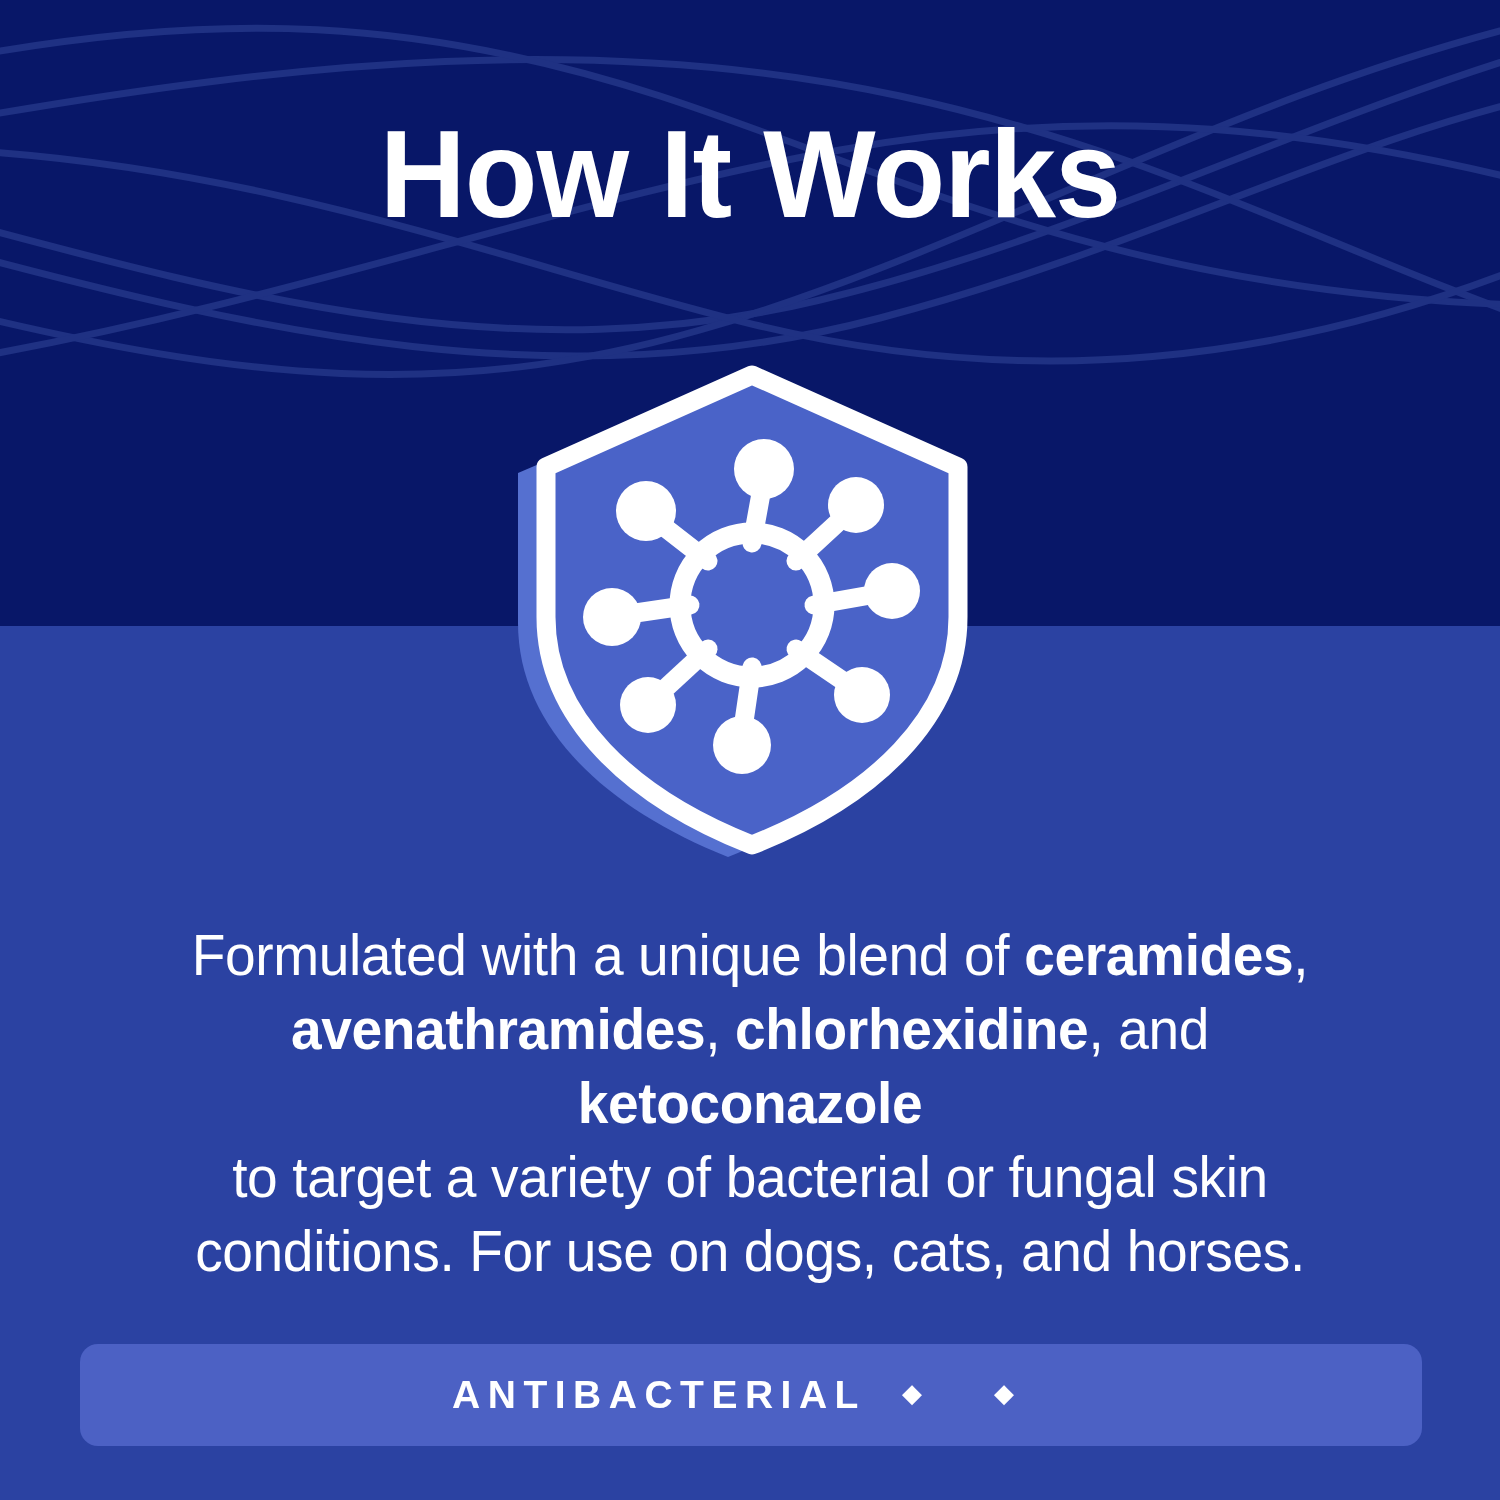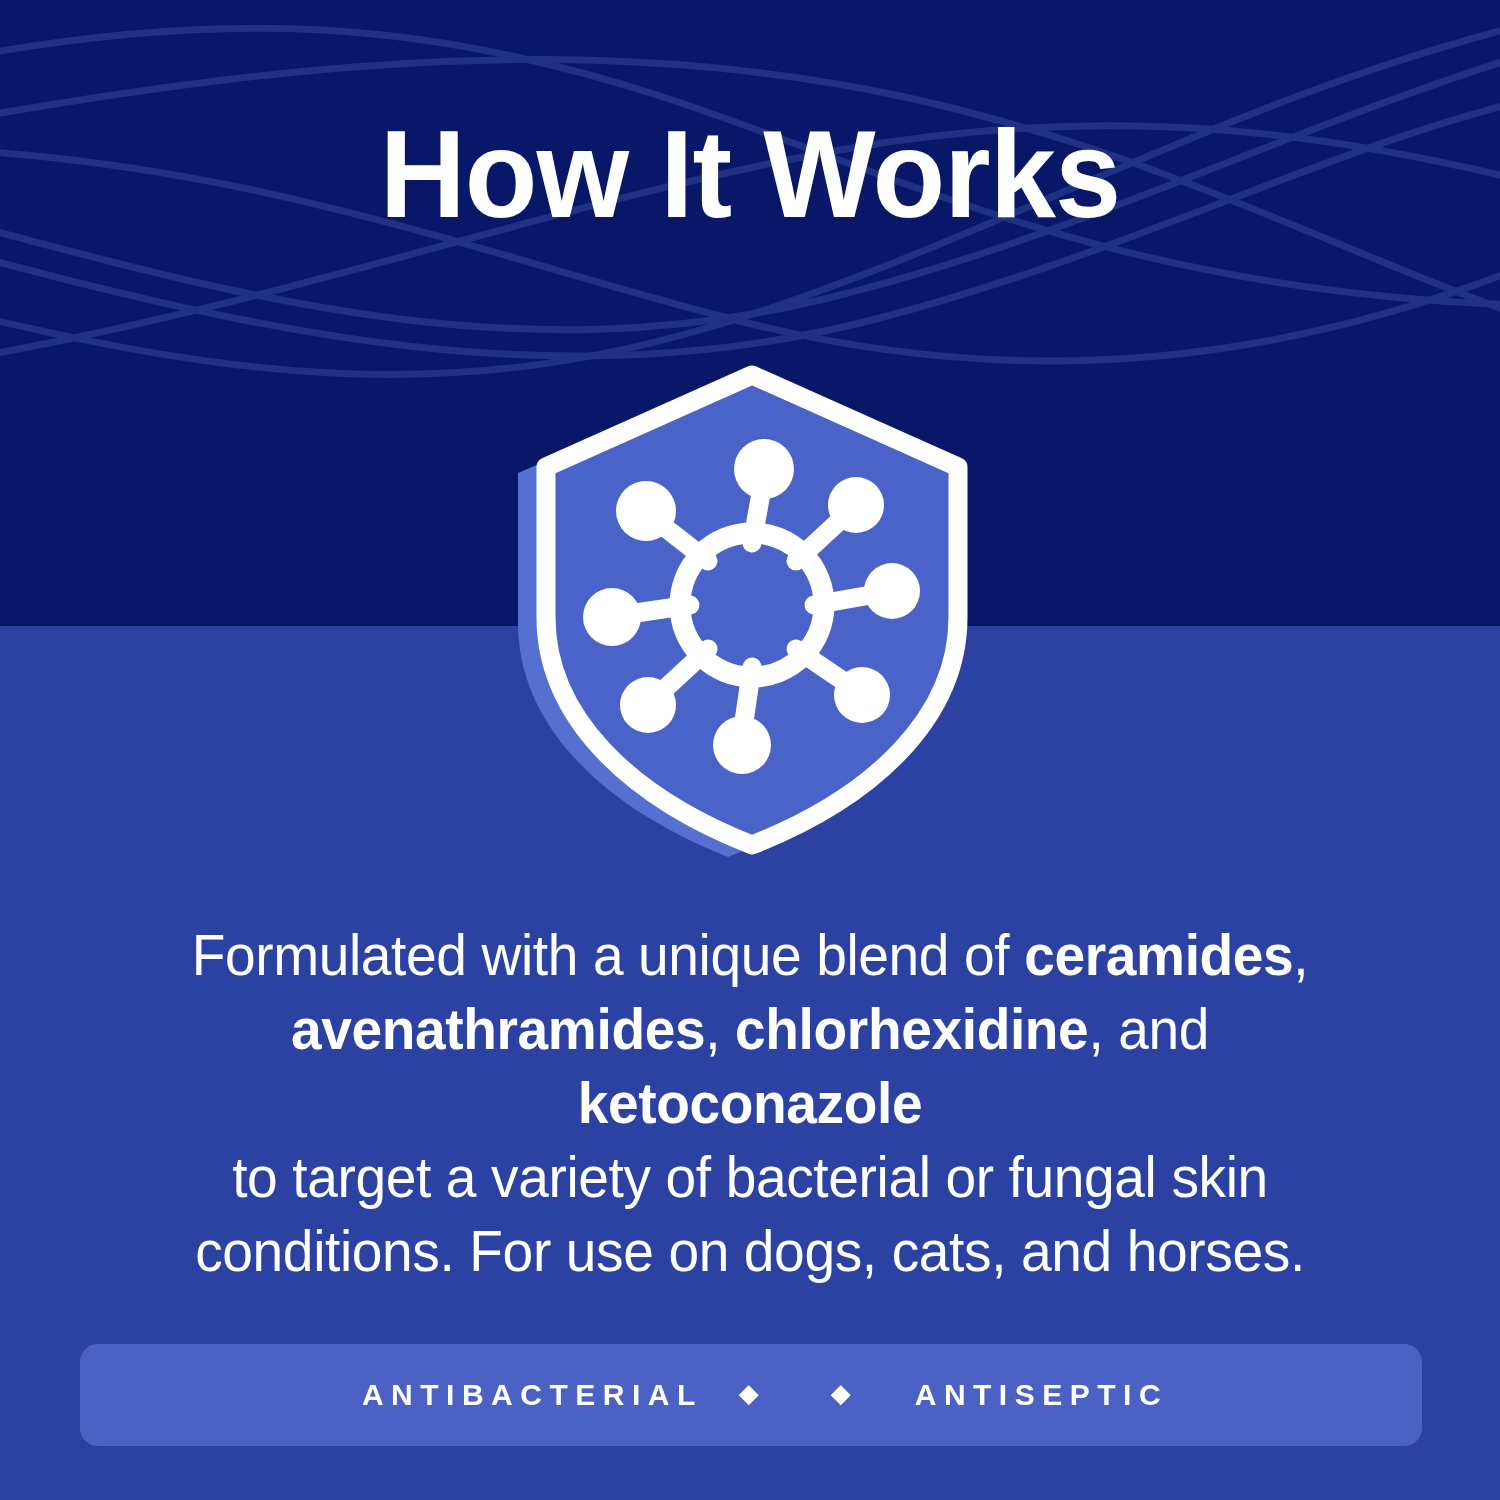--- a/index.html
+++ b/index.html
@@ -94,25 +94,24 @@
     width: 1342px;
     height: 102px;
     background: #4c61c4;
     border-radius: 18px;
     display: flex;
     align-items: center;
     justify-content: center;
   }
   .badge-label {
     color: #ffffff;
-    font-size: 30px;
+    font-size: 39px;
     font-weight: 700;
     letter-spacing: 7.5px;
     white-space: nowrap;
-    margin-left: 28px;
   }
   .badge-sep {
     color: #ffffff;
     font-size: 26px;
     line-height: 1;
     padding: 0 36px;
     transform: translateY(-2px);
   }
 </style>
 </head>
@@ -202,16 +201,15 @@
     <div><span><span>Formulated with a unique blend of </span><b>ceramides</b><span>,</span></span></div>
     <div><span><b>avenathramides</b><span>, </span><b>chlorhexidine</b><span>, and </span><b>ketoconazole</b></span></div>
     <div><span><span>to target a variety of bacterial or fungal skin</span></span></div>
     <div><span><span>conditions. For use on dogs, cats, and horses.</span></span></div>
   </div>
 
   <div class="badge-bar">
     <span class="badge-label">ANTIBACTERIAL</span>
     <span class="badge-sep">◆</span>
     <span class="badge-sep">◆</span>
-    <span class="badge-label">ANTISEPTIC</span>
   </div>
 
 </div>
 
 </body></html>

